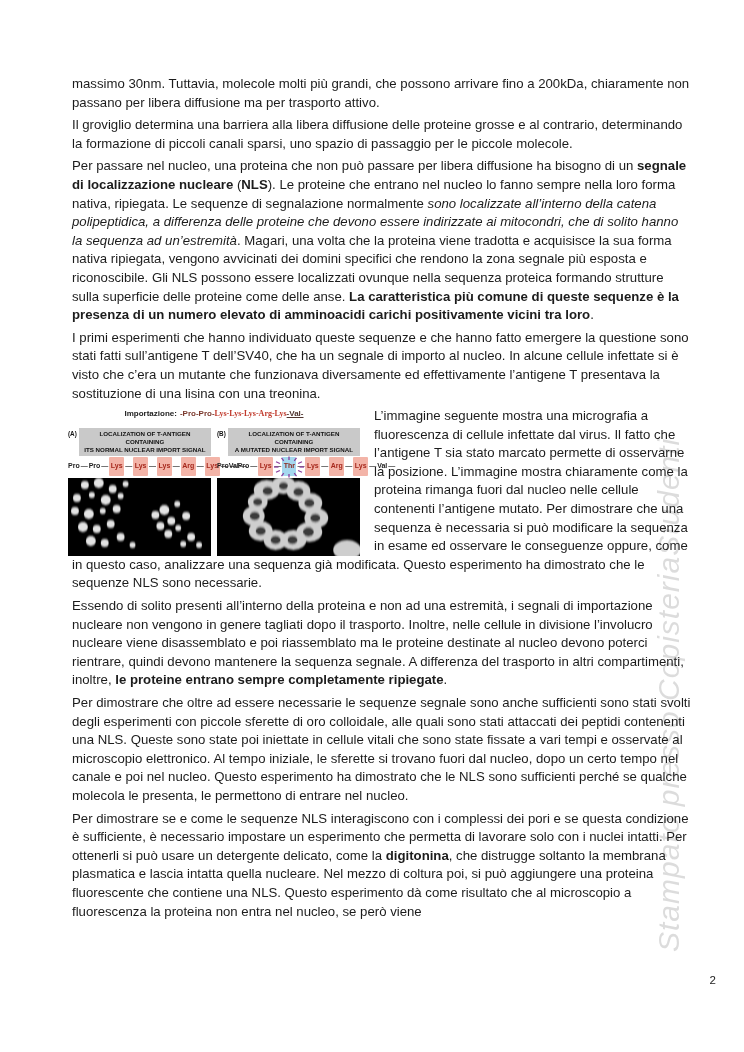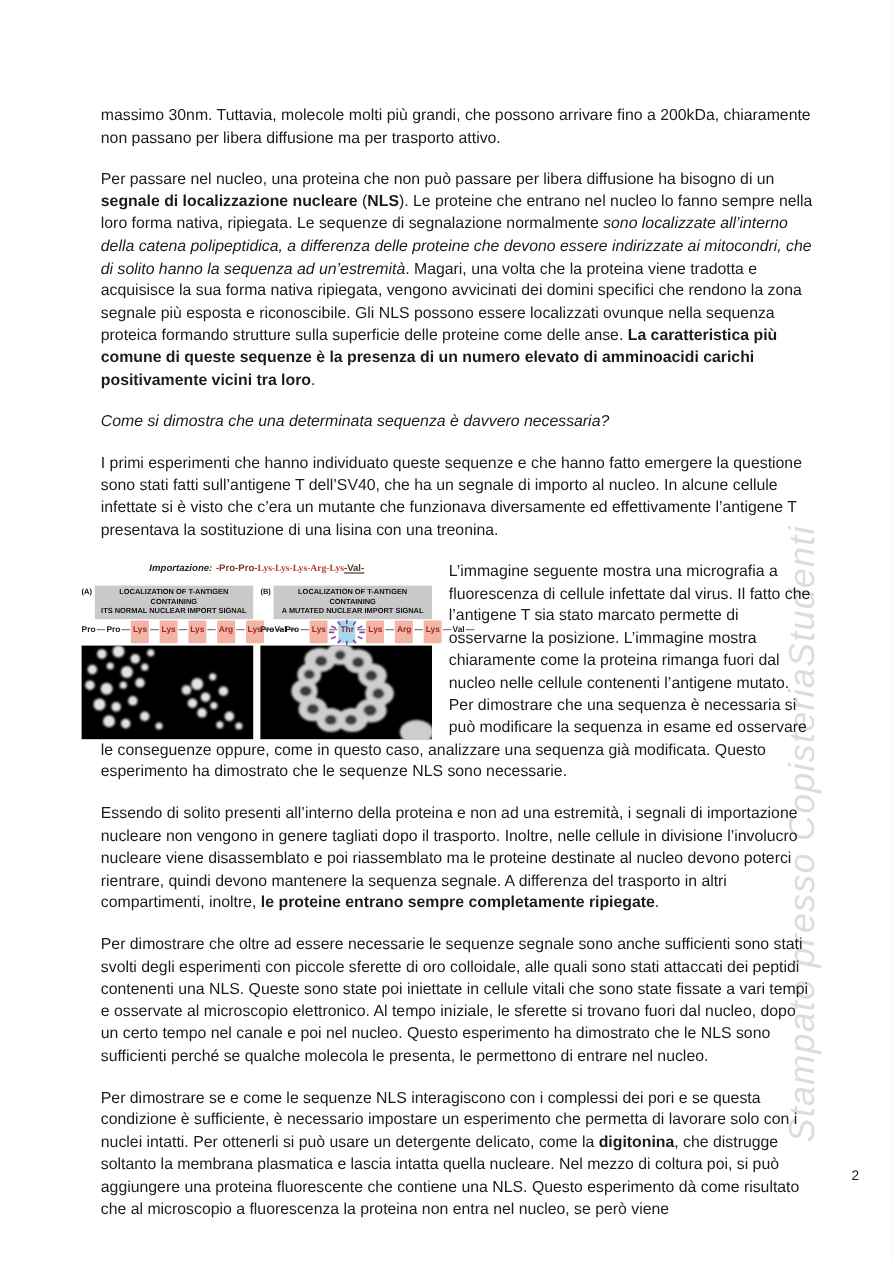--- a/index.html
+++ b/index.html
@@ -1,24 +1,24 @@
 <!DOCTYPE html>
 <html><head>
 <meta charset="utf-8">
 <style>
   html,body{margin:0;padding:0;background:#e8e8e8;}
   .page{position:relative;width:744px;height:1052px;margin:0 auto;background:#ffffff;
         font-family:"Liberation Sans",sans-serif;color:#1c1c1c;overflow:hidden;}
   .content{position:absolute;left:68px;top:71px;width:628px;font-size:13.2px;line-height:18.6px;}
-  .content p{margin:16px;padding:0;}
+  .content p{margin:4px;padding:0;}
   .b{font-weight:bold}.i{font-style:italic}.u{}
   
   .figure{float:left;width:292px;height:146px;margin:2px 14px 0 0;}
   .fig-caption{text-align:center;font-size:8px;font-weight:bold;line-height:10px;margin-bottom:9px;white-space:nowrap;}
-  .cap-label{color:#222222;margin-right:3px;font-style:italic;}
+  .cap-label{color:#222222;margin-right:3px;}
   .cap-pre{color:#7a382c;}
   .cap-mid{color:#c0392b;font-family:Liberation Serif, serif;}
   .cap-post{color:#4e342e;text-decoration:underline;}
   .panels{display:flex;gap:6px;}
   .panel{width:143px;}
   .panel-head{display:flex;gap:2px;margin-bottom:4px;}
   .panel-tag{font-size:6.3px;font-weight:bold;line-height:8px;padding-top:2px;color:#111;}
   .panel-titlebox{background:#c9c9c9;flex:1;text-align:center;font-size:6.2px;font-weight:bold;line-height:8px;padding:2px 1px;color:#111;}
   .panel-seq{display:flex;align-items:center;font-size:7px;font-weight:bold;height:13px;margin-bottom:5px;white-space:nowrap;color:#222;}
   .sep{margin:0 1px;color:#444;}
@@ -36,22 +36,22 @@
 </style>
 </head>
 <body>
 
 <div class="page">
 
   <div class="watermark">Stampato presso CopisteriaStudenti</div>
 
   <div class="content">
     <p><span>massimo 30nm. Tuttavia, molecole molti più grandi, che possono arrivare fino a 200kDa, chiaramente non passano per libera diffusione ma per trasporto attivo.</span></p>
+    <p><span>Il groviglio determina una barriera alla libera diffusione delle proteine grosse e al contrario, determinando la formazione di piccoli canali sparsi, uno spazio di passaggio per le piccole molecole.</span></p>
     <p><span>Per passare nel nucleo, una proteina che non può passare per libera diffusione ha bisogno di un </span><span class="b">segnale di localizzazione nucleare</span><span> (</span><span class="b">NLS</span><span>). Le proteine che entrano nel nucleo lo fanno sempre nella loro forma nativa, </span><span class="u">ripiegata</span><span>. Le sequenze di segnalazione normalmente </span><span class="i">sono localizzate all’interno della catena polipeptidica, a differenza delle proteine che devono essere indirizzate ai mitocondri, che di solito hanno la sequenza ad un’estremità</span><span>. Magari, una volta che la proteina viene tradotta e acquisisce la sua forma nativa ripiegata, vengono avvicinati dei domini specifici che rendono la zona segnale più esposta e riconoscibile. Gli NLS possono essere localizzati ovunque nella sequenza proteica formando strutture sulla superficie delle proteine come delle anse. </span><span class="b u">La caratteristica più comune di queste sequenze è la presenza di un numero elevato di amminoacidi carichi positivamente vicini tra loro</span><span>.</span></p>
-    <p><span class="i u">Come si dimostra che una determinata sequenza è davvero necessaria?</span></p>
     <p><span>I primi esperimenti che hanno individuato queste sequenze e che hanno fatto emergere la questione sono stati fatti sull’antigene T dell’SV40, che ha un segnale di importo al nucleo. In alcune cellule infettate si è visto che c’era un mutante che funzionava diversamente ed effettivamente l’antigene T presentava la sostituzione di una lisina con una treonina.</span></p>
 
     <div class="figure">
       <div class="fig-caption">
         <span class="cap-label">Importazione:</span><span class="cap-pre">-Pro-Pro-</span><span class="cap-mid">Lys-Lys-Lys-Arg-Lys</span><span class="cap-post">-Val-</span>
       </div>
       <div class="panels">
         <div class="panel">
           <div class="panel-head">
             <span class="panel-tag">(A)</span>

